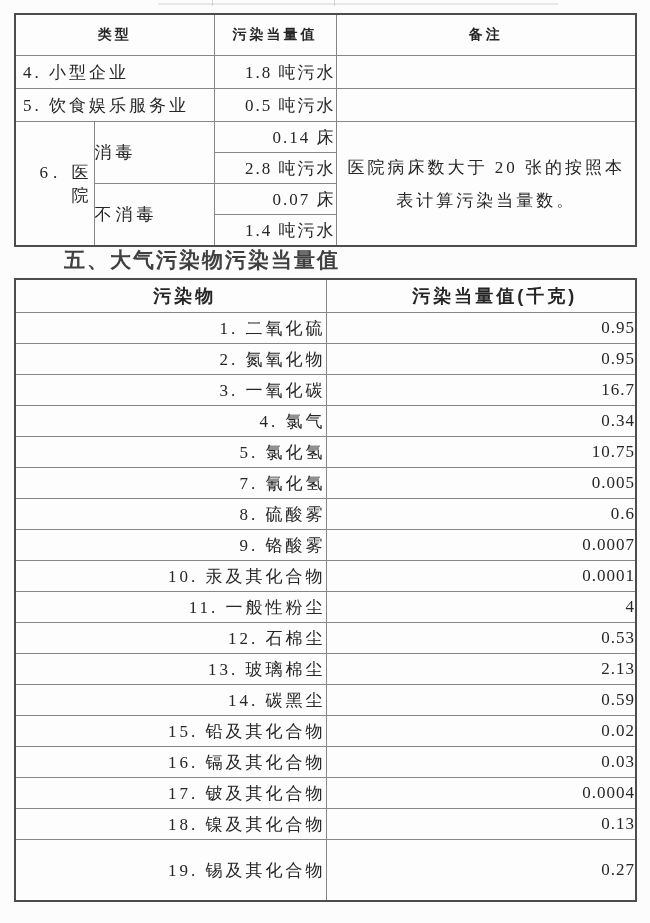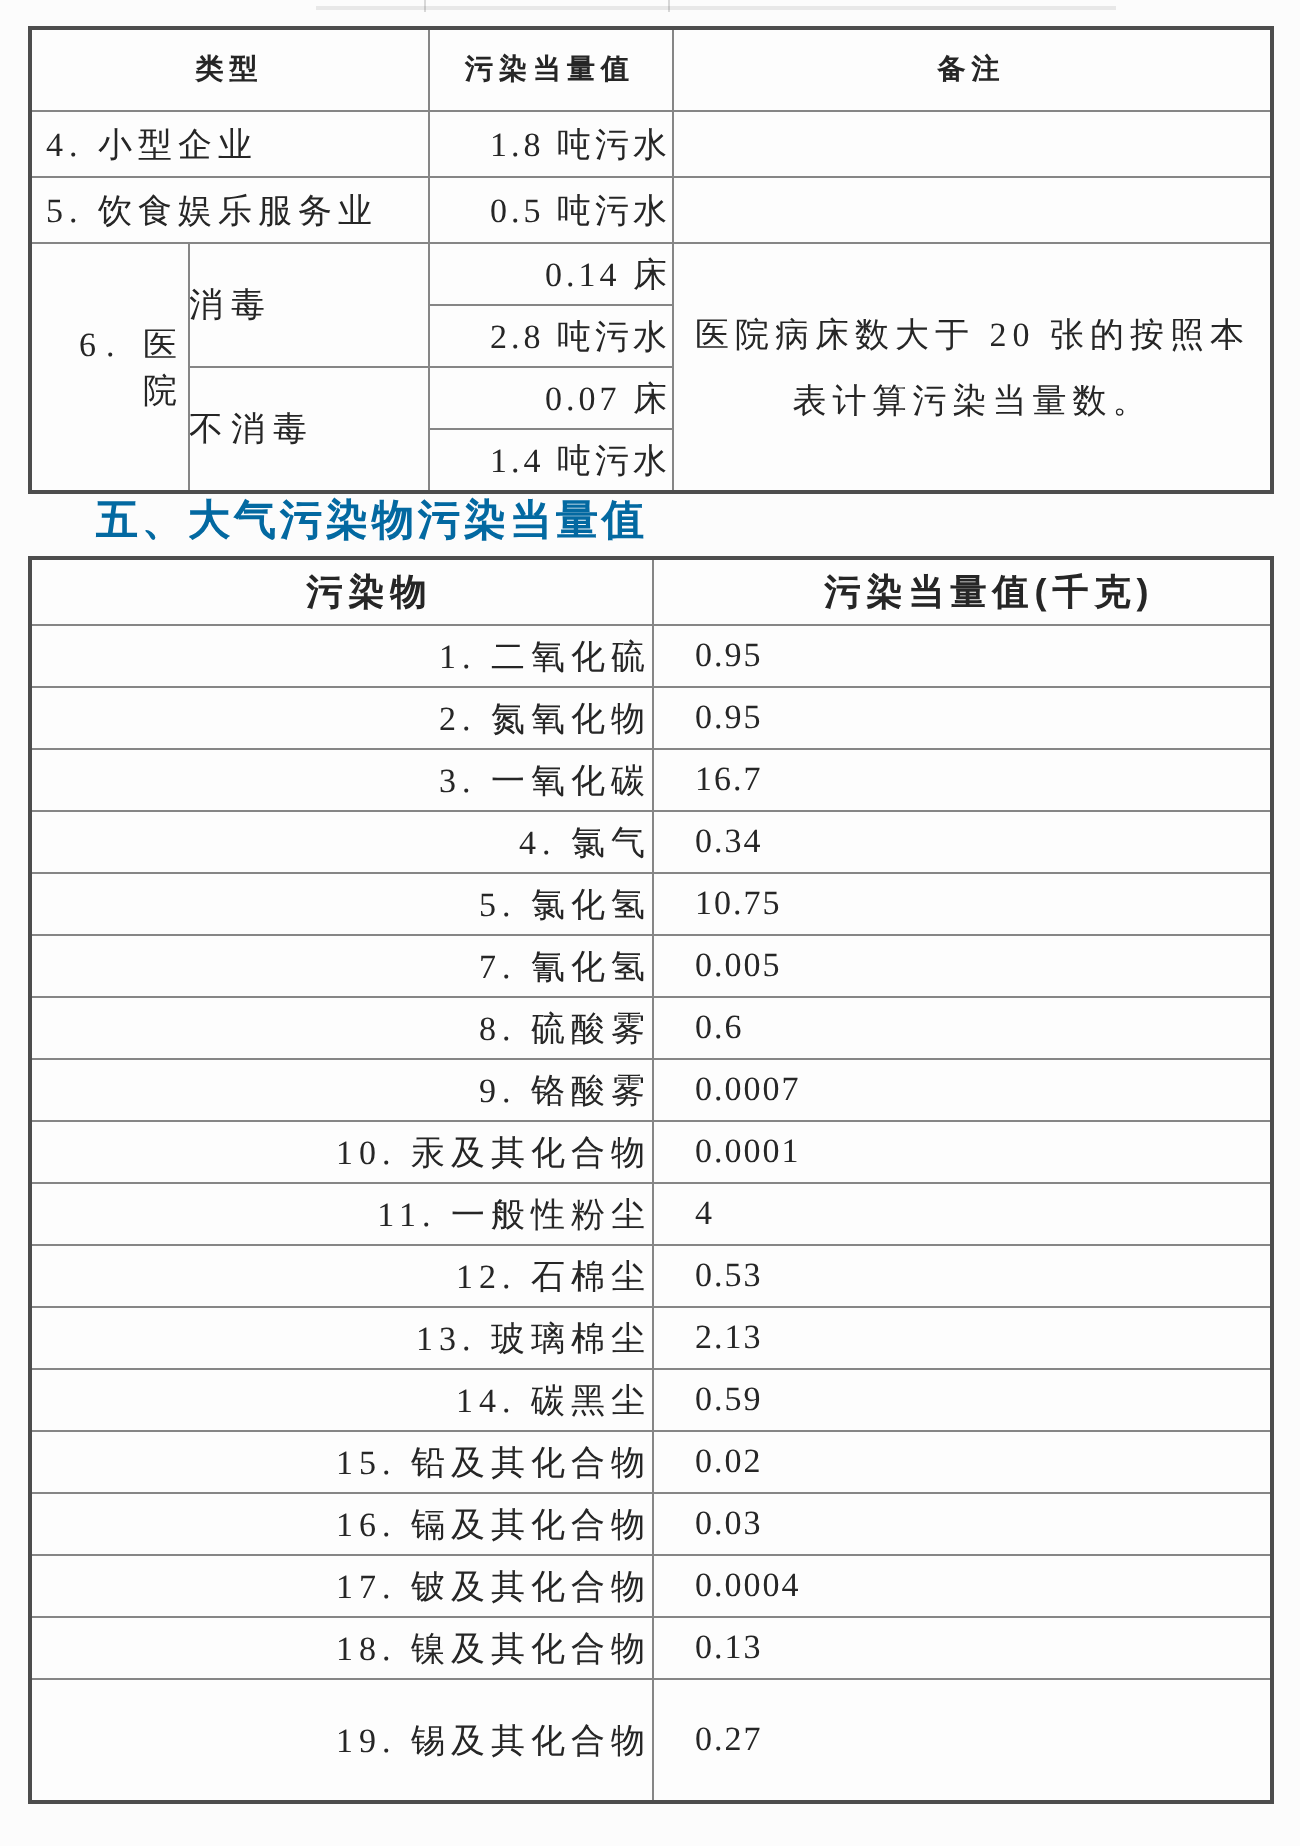--- a/index.html
+++ b/index.html
@@ -62,43 +62,43 @@
   .cell-value { text-align: right; padding-left: 8px; letter-spacing: 2px; }
   .cell-hospital { text-align: right; padding-left: 7px; letter-spacing: 5px; }
   .cell-disinfect { text-align: left; padding-left: 0; letter-spacing: 4px; }
   .cell-note {
     text-align: center; padding: 0 9px 0 10px;
     letter-spacing: 3px; line-height: 33px;
   }
 
   
   .section-heading {
-    position: absolute; left: 48px; top: 246px;
+    position: absolute; left: 64px; top: 246px;
     font-family: Liberation Mono, monospace;
     font-weight: bold;
     font-size: 21px;
     letter-spacing: 2px;
-    color: #0369a1;
+    color: #404040;
   }
 
   
   .t2 { left: 14px; top: 278px; width: 621px; }
   .t2 th {
     height: 32px;
     font-family: "Liberation Sans", "DejaVu Sans", sans-serif;
     font-weight: bold;
     font-size: 18px;
     letter-spacing: 3px;
     text-align: center;
     padding-left: 28px;
   }
   .t2 td { height: 30px; }
   .t2 tr.tall td { height: 60px; }
   .cell-pollutant { text-align: right; padding-left: 24px; letter-spacing: 3px; }
-  .cell-kg { text-align: left; padding-left: 21px; letter-spacing: 1px; }
+  .cell-kg { text-align: right; padding-left: 21px; letter-spacing: 1px; }
 </style>
 </head>
 <body>
 
 <div class="page">
   <div class="artifact-line"></div>
   <div class="artifact-tick-1"></div>
   <div class="artifact-tick-2"></div>
 
   <table class="t1">

